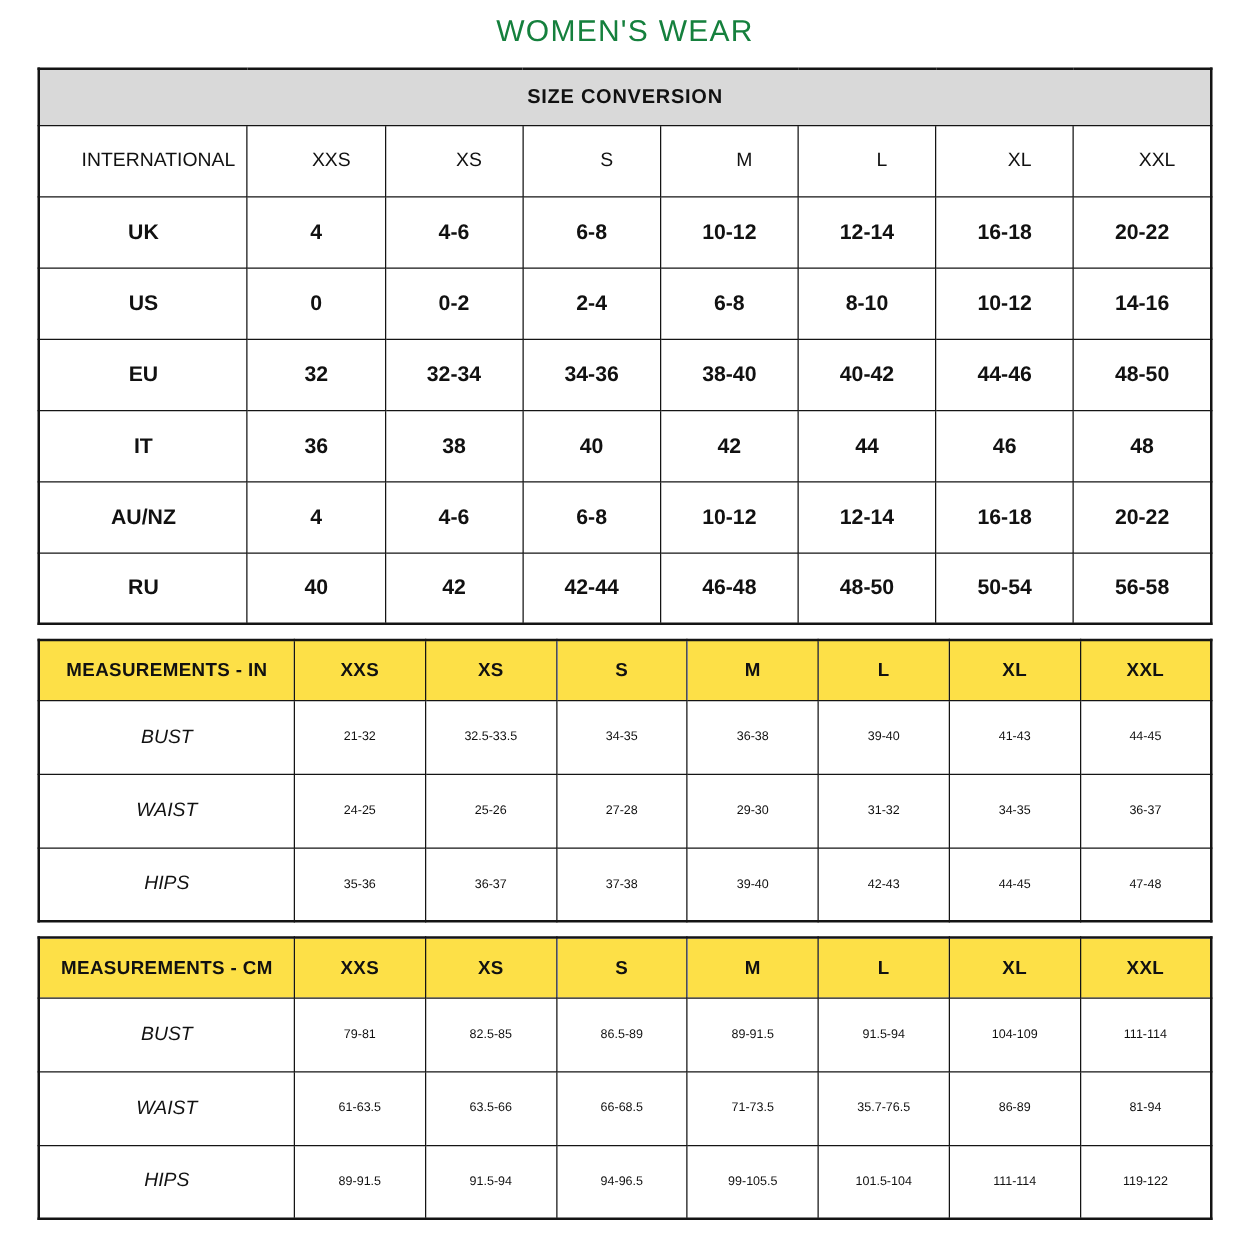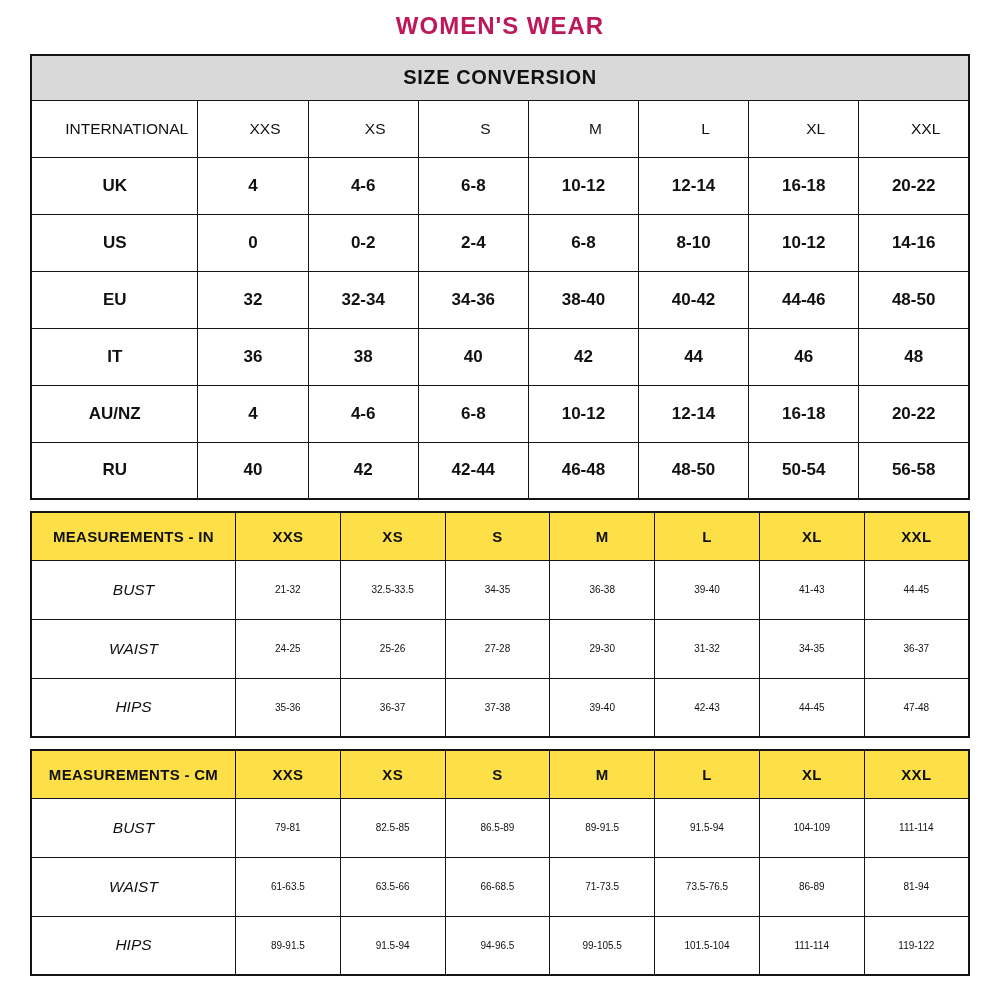--- a/index.html
+++ b/index.html
@@ -6,23 +6,23 @@
   body{
     width:1000px;height:1000px;box-sizing:border-box;
     padding:12px 30px 20px 30px;
     font-family:"Liberation Sans", sans-serif;
     color:#111;
   }
   h1[data-name="page-title"]{
     margin:0 0 14px 0;
     text-align:center;
     font-size:24px;
-    font-weight:700;
+    font-weight:400;
     letter-spacing:1px;
-    color:#be185d;
+    color:#15803d;
   }
   table.tbl{
     width:100%;
     border-collapse:collapse;
     table-layout:fixed;
     border:2px solid #141414;
     margin:0 0 11px 0;
   }
   table.tbl th, table.tbl td{
     border:1.5px solid #141414;
@@ -30,21 +30,21 @@
     vertical-align:middle;
     padding:0 4px;
     overflow:hidden;
   }
   
   .t1 tr{height:57px;}
   .t1 tr:first-child{height:45px;}
   .t1 th.caption{
     background:#d9d9d9;
     font-weight:700;
-    font-size:20px;
+    font-size:16px;
     letter-spacing:0.6px;
   }
   .t1 th:not(.caption){
     background:#ffffff;
     font-weight:400;
     font-size:15.5px;
     padding-left:28px;
   }
   .t1 td{font-size:17px;font-weight:700;}
   .t1 col.c-label{width:17.8%;}
@@ -225,21 +225,21 @@
           <td data-name="value-cell">91.5-94</td>
           <td data-name="value-cell">104-109</td>
           <td data-name="value-cell">111-114</td>
         </tr>
         <tr data-name="table-row">
           <td data-name="row-label">WAIST</td>
           <td data-name="value-cell">61-63.5</td>
           <td data-name="value-cell">63.5-66</td>
           <td data-name="value-cell">66-68.5</td>
           <td data-name="value-cell">71-73.5</td>
-          <td data-name="value-cell">73.5-76.5</td>
+          <td data-name="value-cell">35.7-76.5</td>
           <td data-name="value-cell">86-89</td>
           <td data-name="value-cell">81-94</td>
         </tr>
         <tr data-name="table-row">
           <td data-name="row-label">HIPS</td>
           <td data-name="value-cell">89-91.5</td>
           <td data-name="value-cell">91.5-94</td>
           <td data-name="value-cell">94-96.5</td>
           <td data-name="value-cell">99-105.5</td>
           <td data-name="value-cell">101.5-104</td>

